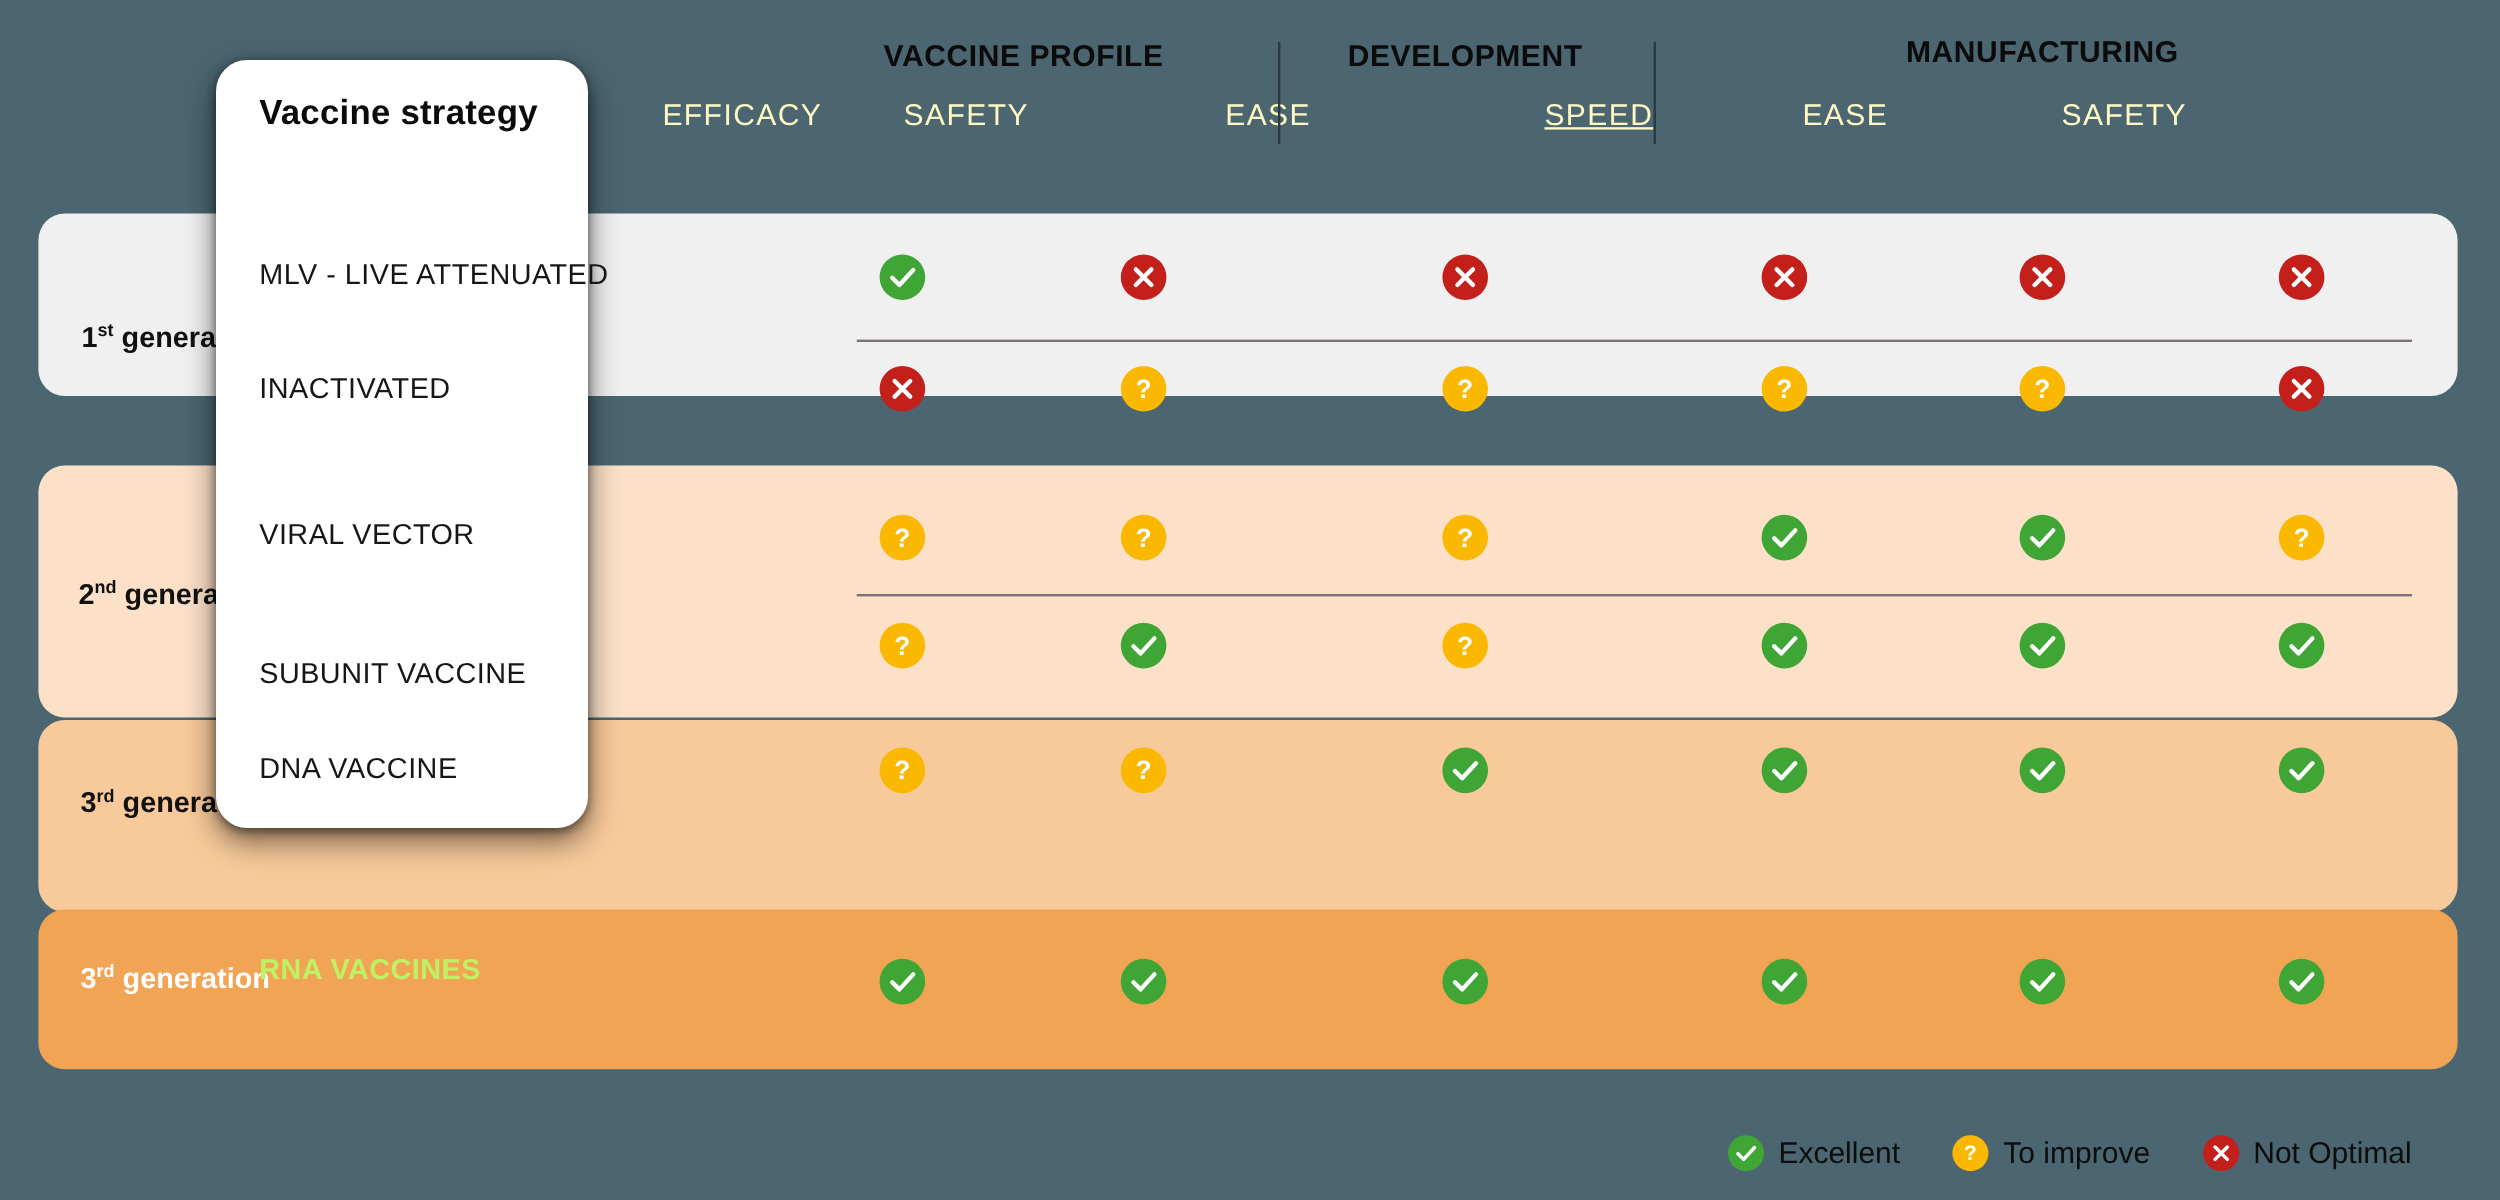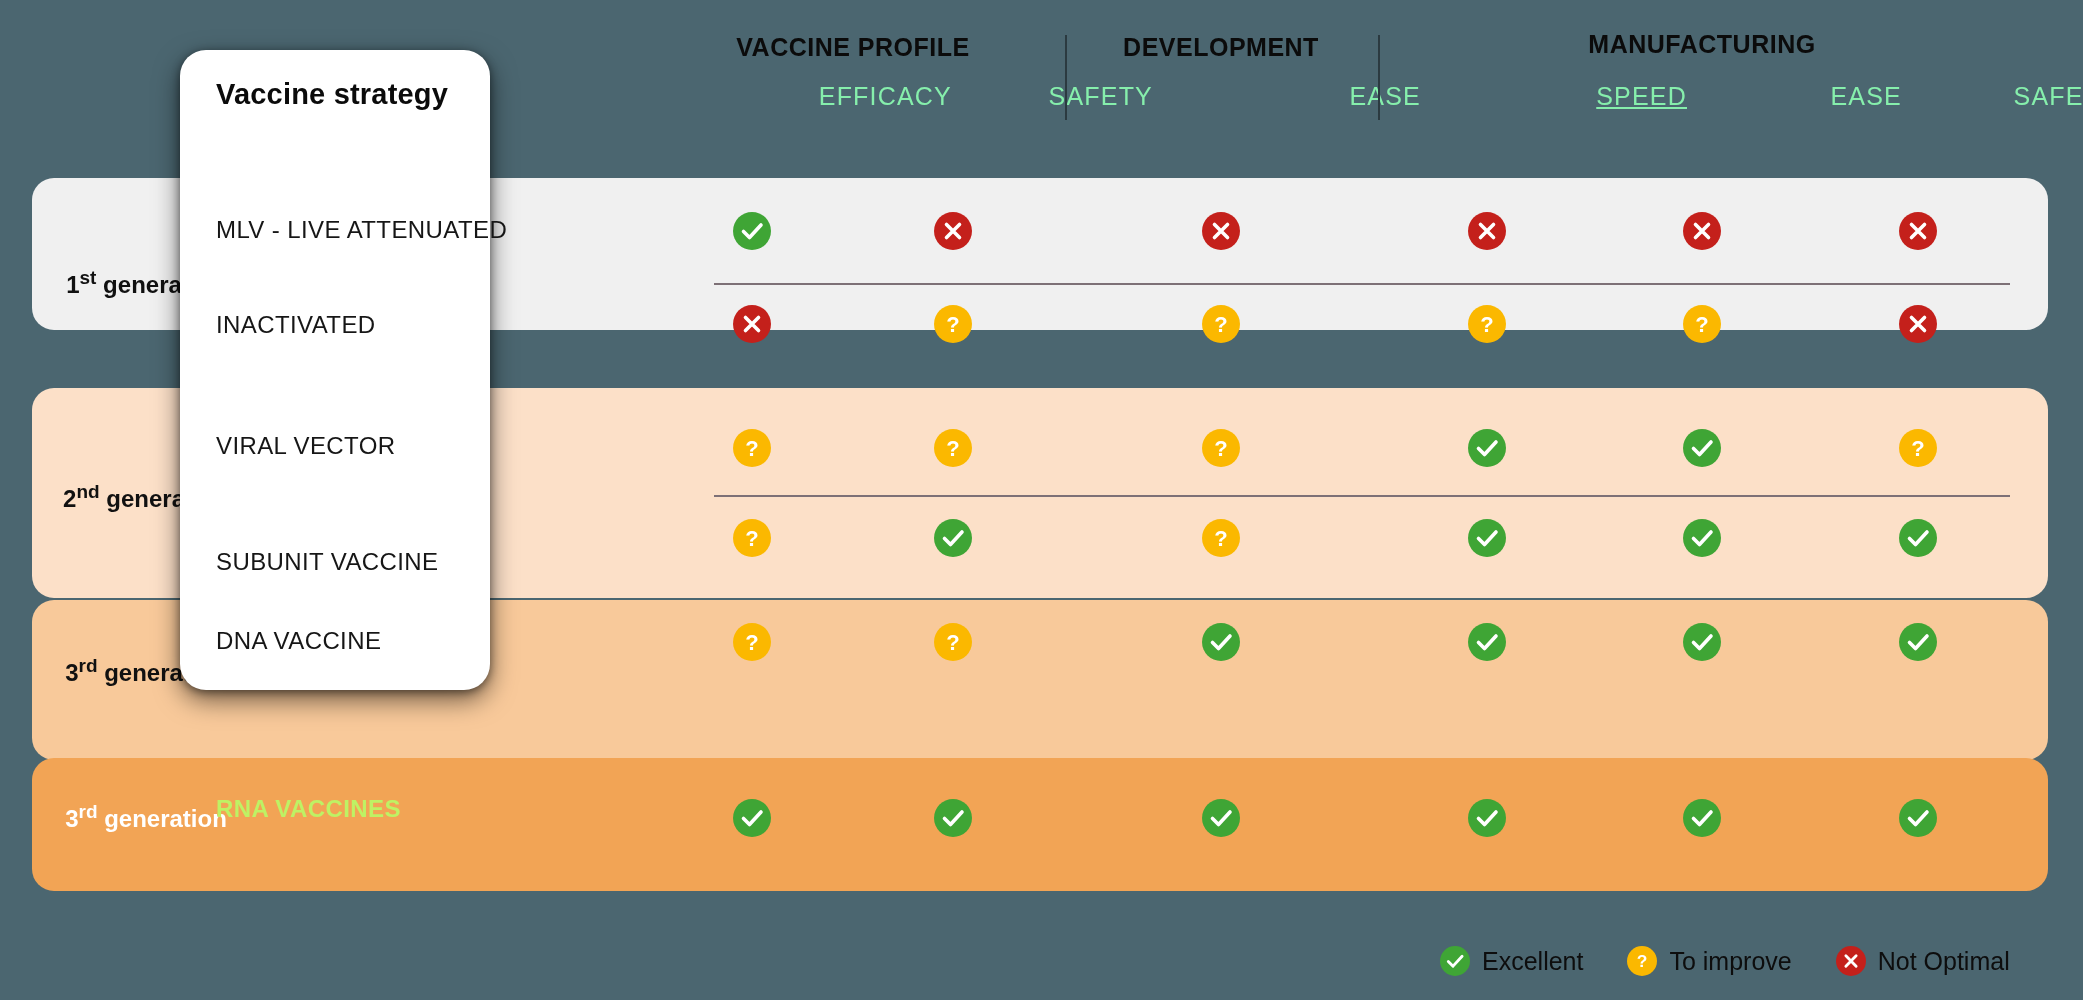--- a/index.html
+++ b/index.html
@@ -17,25 +17,25 @@
     position:absolute;
     color:#0b0b0b;
     font-weight:bold;
     font-size:25px;
     letter-spacing:0.5px;
     text-align:center;
     white-space:nowrap;
   }
   .hdr-sub{
     position:absolute;
-    color:#86efac;
+    color:#fef9c3;
     font-weight:normal;
     font-size:25px;
     letter-spacing:1.2px;
-    text-align:right;
+    text-align:left;
     white-space:nowrap;
   }
   .hdr-div{
     position:absolute;
     width:2px;
     background:#2b3a40;
     top:35px;height:85px;
   }
 
   
@@ -56,21 +56,21 @@
   .gen-label{
     position:absolute;
     left:0;
     width:228px;
     text-align:center;
     font-weight:bold;
     font-size:24px;
     color:#111;
     white-space:nowrap;
   }
-  .gen-label sup{font-size:19px;vertical-align:super;}
+  .gen-label sup{font-size:15px;vertical-align:super;}
   .gen-label.light{color:#ffffff;}
 
   
   #card{
     position:absolute;
     left:180px;top:50px;
     width:310px;height:640px;
     background:#ffffff;
     border-radius:26px;
     box-shadow:0 10px 26px rgba(0,0,0,0.55), 0 2px 8px rgba(0,0,0,0.45);

